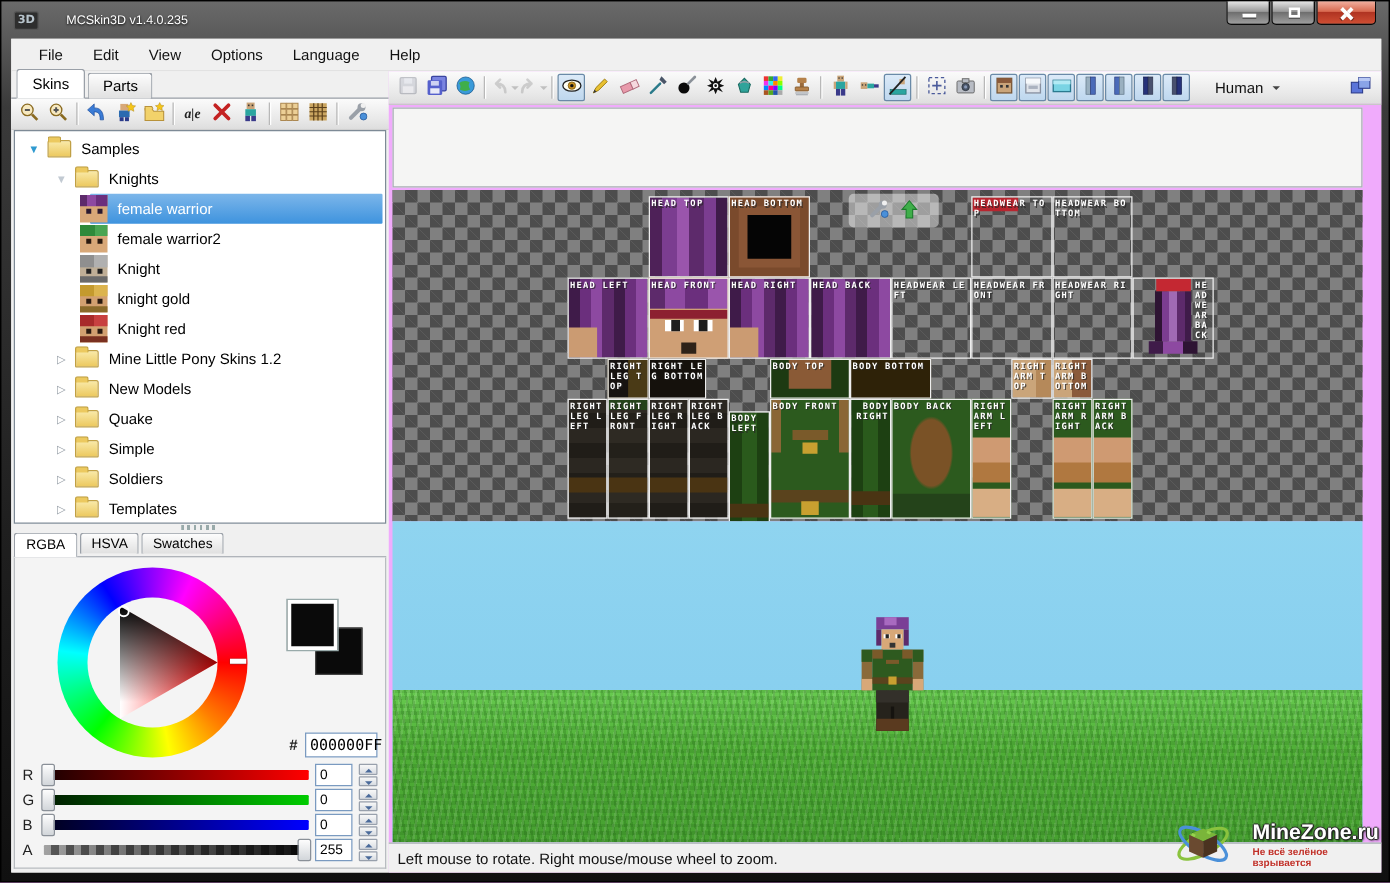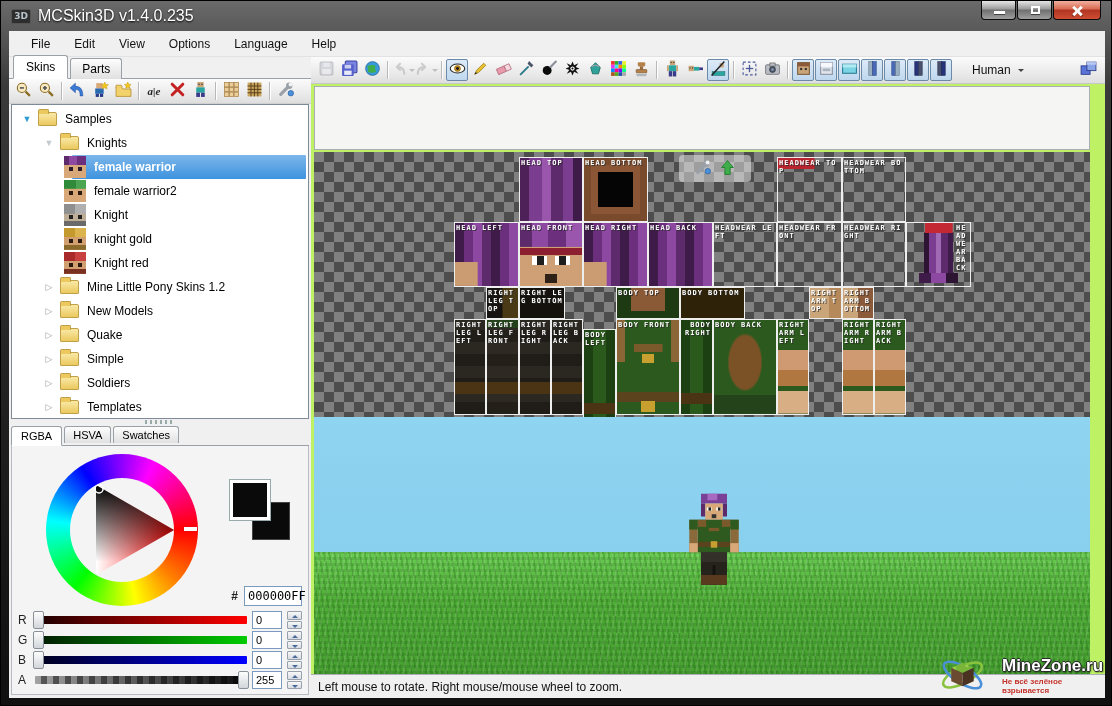--- a/index.html
+++ b/index.html
@@ -1,22 +1,22 @@
 <!DOCTYPE html>
 <html><head>
 <meta charset="utf-8">
 <style>
   *{box-sizing:border-box;margin:0;padding:0}
   body{width:1112px;height:706px;overflow:hidden;font-family:"Liberation Sans",sans-serif;font-size:12px;background:#000}
   .window{position:relative;width:1112px;height:706px;background:linear-gradient(#6a6a6a,#3a3a3a 12%,#1f1f1f 60%,#101010);border:1px solid #000}
 
   
   .titlebar{position:absolute;left:0;top:0;width:100%;height:30px;display:flex;align-items:center;padding-left:10px;color:#fff}
-  .app-icon{width:20px;height:15px;background:#2e2e2e;border:1px solid #555;border-radius:2px;color:#b8c4cc;font:bold 9px "DejaVu Sans",sans-serif;text-align:center;line-height:13px;margin-right:7px}
-  .title-text{text-shadow:0 1px 2px #000;font-size:16px}
+  .app-icon{width:20px;height:15px;background:#2e2e2e;border:1px solid #555;border-radius:2px;color:#b8c4cc;font:bold 9px "DejaVu Sans",sans-serif;text-align:center;line-height:13px;margin-right:22px}
+  .title-text{text-shadow:0 1px 2px #000;font-size:10px}
   .winbtns{position:absolute;top:0;right:10px;display:flex}
   .winbtn{height:19px;border:1px solid #0a0a0a;border-top:0;border-radius:0 0 4px 4px;margin-left:1px;position:relative;background:linear-gradient(#e6e6e6,#9a9a9a 45%,#6f6f6f 50%,#9f9f9f)}
   .winbtn.min,.winbtn.restore{width:35px}
   .winbtn.close{width:48px;background:linear-gradient(#f2b0a0,#d86a50 45%,#b03422 50%,#cf4e33)}
   .g-min{position:absolute;left:50%;bottom:5px;width:11px;height:3px;margin-left:-5px;background:#fff;box-shadow:0 1px 0 #444}
   .g-restore{position:absolute;left:50%;top:5px;width:9px;height:8px;margin-left:-4px;border:2px solid #fff;box-shadow:0 1px 0 #444}
   .g-close{position:absolute;left:50%;top:4px;width:12px;height:12px;margin-left:-6px}
   .g-close:before,.g-close:after{content:"";position:absolute;left:5px;top:0;width:3px;height:12px;background:#fff;box-shadow:0 1px 0 rgba(0,0,0,.4)}
   .g-close:before{transform:rotate(45deg)}.g-close:after{transform:rotate(-45deg)}
 
@@ -79,21 +79,21 @@
   .t-B{background:linear-gradient(90deg,#00001a,#00f);height:8px}
   .t-A{background:repeating-linear-gradient(90deg,#bbb 0 6px,#666 6px 12px),linear-gradient(90deg,#ddd,#111);background-blend-mode:multiply;height:8px}
   .sl-thumb{position:absolute;top:-5px;width:11px;height:18px;background:linear-gradient(#fdfdfd,#d2d6da);border:1px solid #8a9098;border-radius:2px}
   .sl-value{width:30px;height:18px;background:#fff;border:1px solid #7a9ac0;font-size:11px;padding:2px 3px;color:#000}
   .spin{width:15px;height:18px;display:flex;flex-direction:column;gap:1px}
   .spin b{flex:1;background:linear-gradient(#f8f8f8,#d8dce2);border:1px solid #98a0ac;border-radius:1px;position:relative}
   .spin b:before{content:"";position:absolute;left:50%;top:50%;margin:-1px 0 0 -3px;border:3px solid transparent;border-bottom-color:#4a6a9a;transform:translateY(-2px)}
   .spin b.dn:before{border-bottom-color:transparent;border-top-color:#4a6a9a;transform:translateY(1px)}
 
   
-  .right-area{position:absolute;left:302px;top:26px;width:794px;height:641px;background:#bef264}
+  .right-area{position:absolute;left:302px;top:26px;width:794px;height:641px;background:#f0abfc}
   .rt-toolbar{height:27px;display:flex;align-items:center;gap:1px;padding:1px 4px;background:linear-gradient(#fbfbfb,#e8e8e8 70%,#dedede);border-bottom:1px solid #c8c8c8}
   .model-select{display:flex;align-items:center;gap:6px;padding:3px 8px;margin-left:10px;border:1px solid transparent;border-radius:2px}
   .model-label{font-size:12px;color:#111}
   .layout-btn{margin-left:auto;margin-right:2px}
   .empty-panel{position:absolute;left:3px;top:29px;width:776px;height:64px;background:#f5f5f4;border:1px solid #a8aeb4}
 
   .canvas{position:absolute;left:3px;top:95px;width:776px;height:265px;background-image:linear-gradient(45deg,#4d4d4d 25%,transparent 25% 75%,#4d4d4d 75%),linear-gradient(45deg,#4d4d4d 25%,#808080 25% 75%,#4d4d4d 75%);background-position:0 0,10px 10px;background-size:20px 20px;overflow:hidden}
   .face{position:absolute;border:1px solid #eee;overflow:hidden}
   .face-label{display:block;font:bold 7px "DejaVu Sans Mono",monospace;letter-spacing:1px;line-height:8px;color:#fff;text-shadow:1px 1px 0 rgba(40,40,40,.75);padding:1px 1px;word-break:break-all}
   .f-ht{background:linear-gradient(90deg,#4e2158 0 15%,#7b3d90 15% 35%,#9a55ac 35% 50%,#5d2a6b 50% 70%,#7b3d90 70% 85%,#3f1b49 85%)}
@@ -257,21 +257,21 @@
           <div class="tree-row" style="padding-left: 8px;">
             <span class="arrow exp-blue">▼</span>
             <span class="folder-ico" style="margin-left: 4px;"></span>
             <span class="tree-label">Samples</span>
           </div>
           <div class="tree-row" style="padding-left: 30px;">
             <span class="arrow exp-gray">▼</span>
             <span class="folder-ico" style="margin-left: 4px;"></span>
             <span class="tree-label">Knights</span>
           </div>
-          <div class="tree-row selected" style="padding-left: 52px; font-weight: bold;">
+          <div class="tree-row selected" style="padding-left: 52px;">
             <div class="sel-bg"></div>
             <span class="avatar av-purple"></span>
             <span class="tree-label">female warrior</span>
           </div>
           <div class="tree-row" style="padding-left: 52px;">
             <span class="avatar av-green"></span>
             <span class="tree-label">female warrior2</span>
           </div>
           <div class="tree-row" style="padding-left: 52px;">
             <span class="avatar av-gray"></span>

